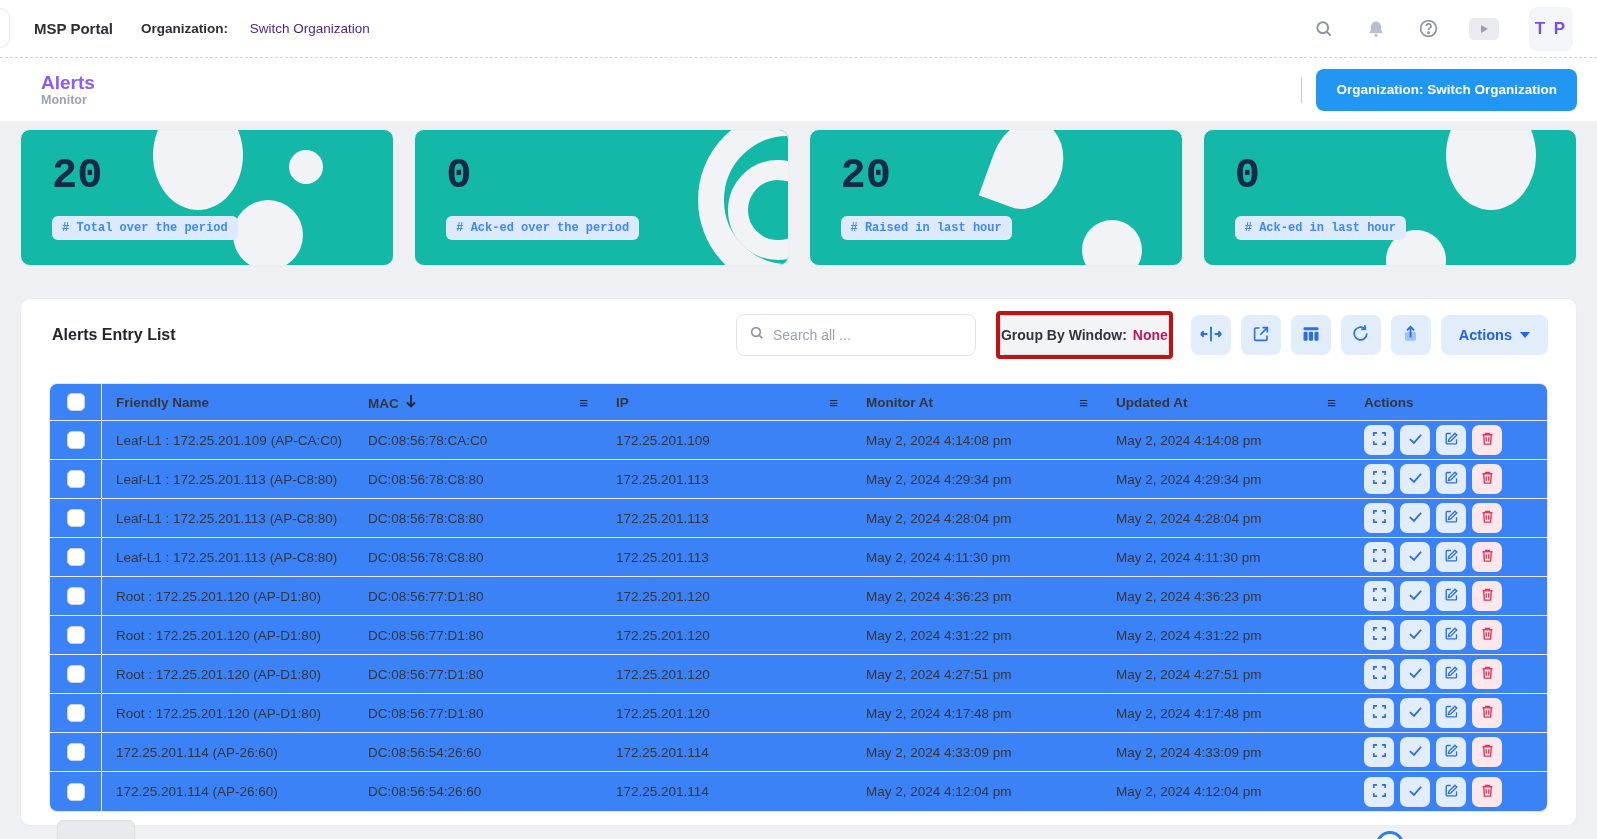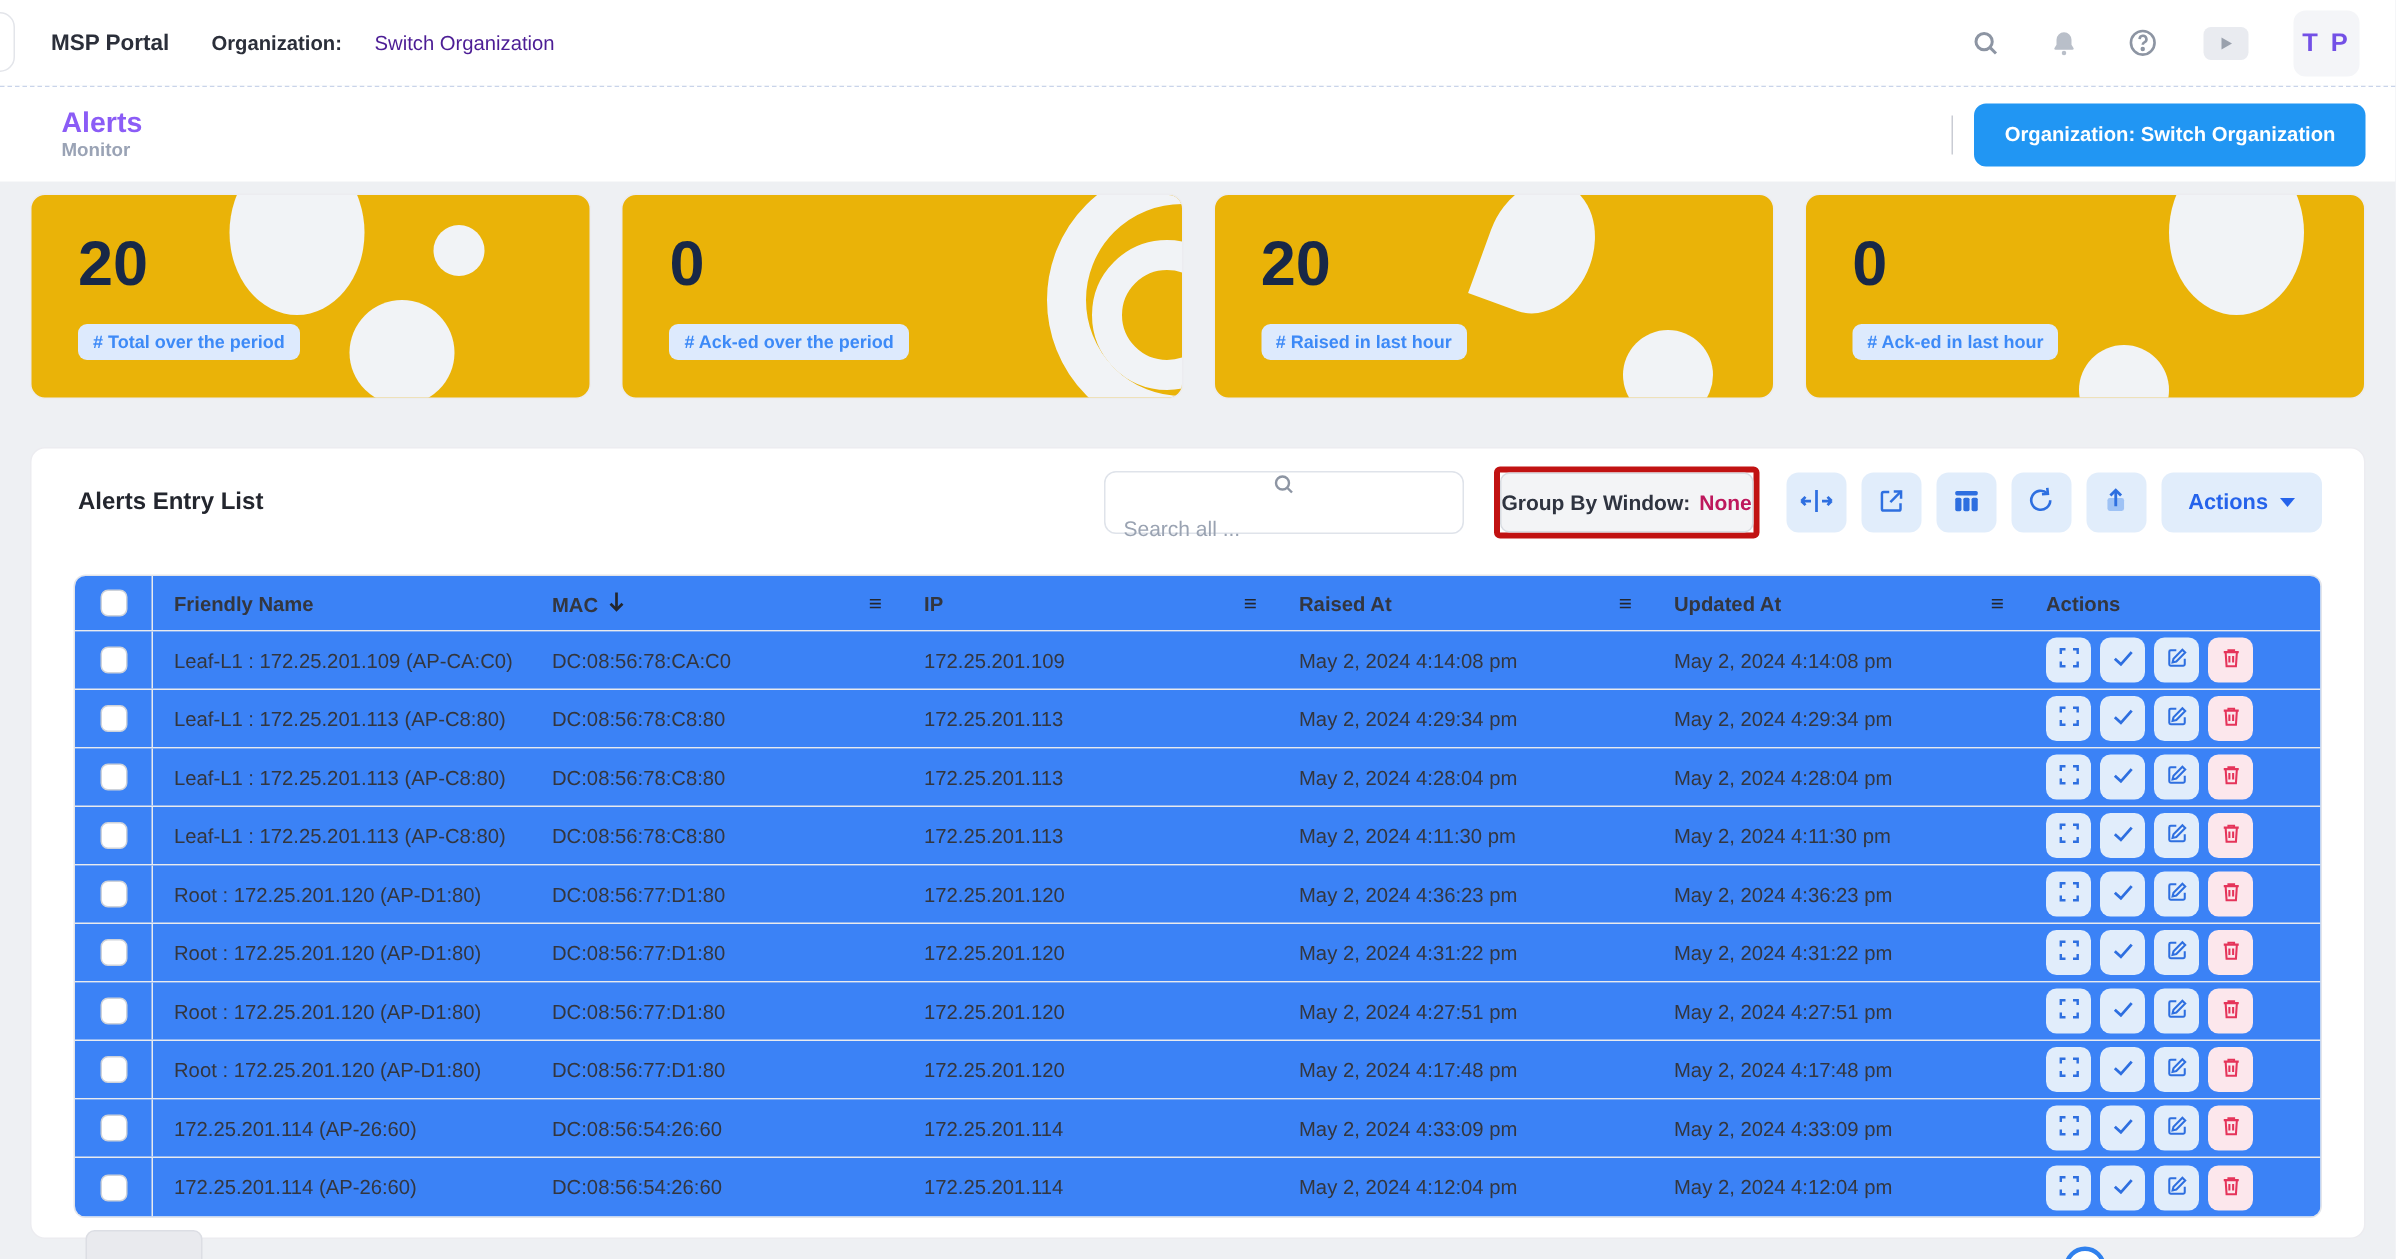--- a/index.html
+++ b/index.html
@@ -27,42 +27,42 @@
   .btn-templates { display:flex; align-items:center; gap:9px; background:#f1f2f4; border:1px solid #f1f2f4;
     border-radius:8px; padding:0 18px; height:42px; font-size:14px; font-weight:700; color:#2b2f3a; cursor:pointer; }
   .vdiv { width:1px; height:26px; background:#c9ccd4; }
   .btn-org { background:#2196f3; color:#fff; border:none; border-radius:8px; height:42px; padding:0 20px;
     font-size:13.5px; font-weight:700; cursor:pointer; font-family:inherit; }
   .btn-range { background:#fff; border:1px solid #dfe2e9; border-radius:8px; height:42px; padding:0 18px;
     font-size:14.5px; color:#2b2f3a; display:flex; align-items:center; min-width:262px; cursor:pointer; font-family:inherit; }
 
   
   .cards { display:flex; gap:20px; margin:8px 20px 0 20px; padding-top:0; }
-  .card { position:relative; flex:1; height:137px; background:#eab308; border-radius:10px; border:1px solid #ececf0;
-    padding:24px 0 0 31px; overflow:hidden; }
+  .card { position:relative; flex:1; height:137px; background:#14b8a6; border-radius:10px; border:1px solid #ececf0;
+    padding:24px 0 0 31px; overflow:hidden;font-family:Liberation Mono, monospace; }
   .card-value { font-size:42px; font-weight:800; color:#182847; line-height:1.05; position:relative; z-index:2; }
   .card-badge { display:inline-block; margin-top:18px; background:#ddeafd; color:#3d8af7; font-size:12px; font-weight:700;
     padding:5px 10px; border-radius:6px; position:relative; z-index:2; }
   .deco { position:absolute; z-index:1; }
   .deco-c1 { width:90px; height:110px; border-radius:50%; background:#f1f3f6; right:150px; top:-30px; }
   .deco-c2 { width:70px; height:70px; border-radius:50%; background:#f1f3f6; right:90px; top:70px; }
   .deco-c3 { width:34px; height:34px; border-radius:50%; background:#f1f3f6; right:70px; top:20px; }
   .deco-arc { width:180px; height:180px; border-radius:50%; border:26px solid #f1f3f6; background:transparent; right:-90px; top:-20px; }
   .deco-arc2 { width:100px; height:100px; border-radius:50%; border:20px solid #f1f3f6; background:transparent; right:-40px; top:30px; }
   .deco-blob { width:70px; height:90px; background:#f1f3f6; border-radius:50% 50% 50% 0; right:120px; top:-10px; transform:rotate(20deg); }
   .deco-blob2 { width:60px; height:60px; background:#f1f3f6; border-radius:50%; right:40px; top:90px; }
 
   
   .panel { position:relative; background:#fff; border-radius:10px; border:1px solid #ececf0;
     margin:32px 20px 0 20px; padding:14px 28px 10px 28px; height:528px; }
   .panel-toolbar { display:flex; align-items:center; height:44px; }
   .panel-title { font-size:16px; font-weight:700; color:#23262e; margin-left:3px; }
   .toolbar-right { margin-left:auto; display:flex; align-items:center; gap:10px; }
   .search-box { display:flex; align-items:center; gap:8px; width:240px; height:42px; border:1px solid #dfe3ea;
-    border-radius:8px; padding:0 12px; background:#fff;flex-direction:column; }
+    border-radius:8px; padding:0 12px; background:#fff; }
   .search-box input { border:none; outline:none; font-size:14px; color:#3a3f4a; width:100%; font-family:inherit; background:transparent; }
   .search-box input::placeholder { color:#9aa3b2; }
   .redbox { border:4px solid #c11212; border-radius:4px; margin:0 8px 0 10px; }
   .btn-groupby { display:flex; align-items:center; background:#f3f4f6; border:1px solid #d8dce2; border-radius:6px;
     height:40px; padding:0 0; font-size:14px; font-weight:700; color:#2f3440; cursor:pointer; white-space:nowrap; }
   .btn-groupby .gb-val { color:#be185d; margin-left:6px; }
   .icon-btn { width:40px; height:40px; border-radius:8px; background:#e1edfb; border:none; cursor:pointer;
     display:flex; align-items:center; justify-content:center; }
   .btn-actions { height:40px; border-radius:8px; background:#e1edfb; border:none; cursor:pointer; padding:0 18px;
     display:flex; align-items:center; gap:8px; color:#2563eb; font-weight:700; font-size:14.5px; font-family:inherit; }
@@ -254,21 +254,21 @@
               </svg>
           </span>
         </span>
         <span class="menu-glyph">≡</span>
       </div>
       <div class="tcell head-flex">
         <span>IP</span>
         <span class="menu-glyph">≡</span>
       </div>
       <div class="tcell head-flex">
-        <span>Raised At</span>
+        <span>Monitor At</span>
         <span class="menu-glyph">≡</span>
       </div>
       <div class="tcell head-flex">
         <span>Updated At</span>
         <span class="menu-glyph">≡</span>
       </div>
       <div class="tcell">Actions</div>
     </div>
     <div id="table-body">
   <div class="trow">

